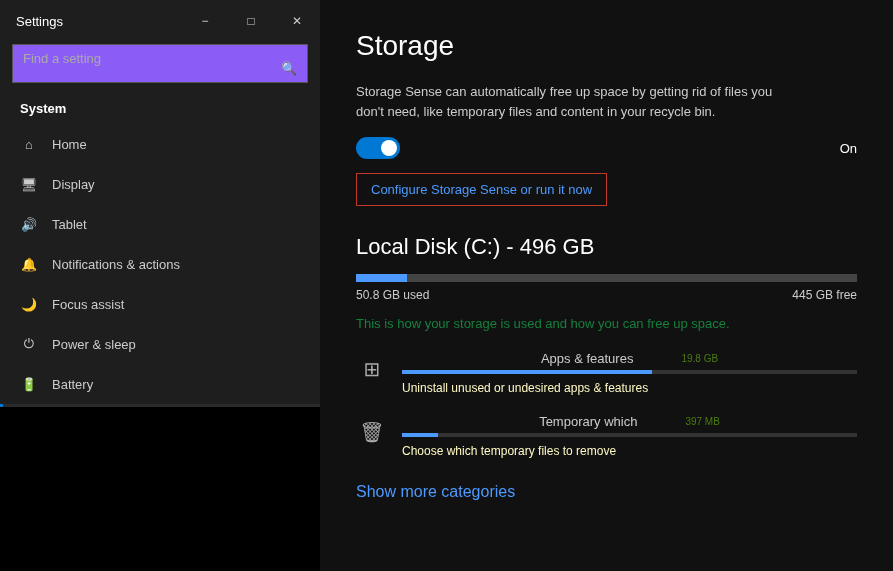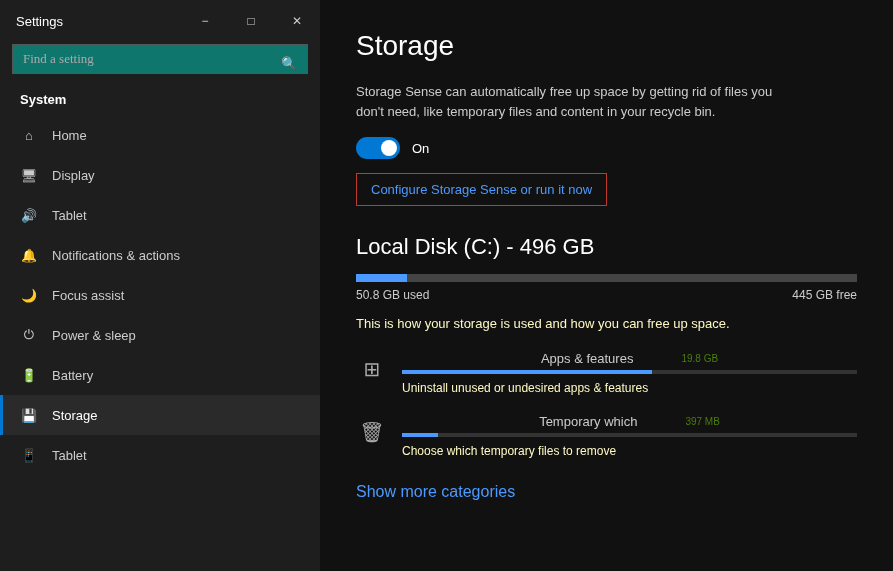--- a/index.html
+++ b/index.html
@@ -12,38 +12,37 @@
       overflow: hidden;
     }
 
     
     .sidebar {
       width: 320px;
       min-width: 320px;
       background: #1e1e1e;
       display: flex;
       flex-direction: column;
-      height: 571px;
+      height: 407px;
       overflow: hidden;
     }
 
     .search-container {
       padding: 4px 12px 12px 12px;
       position: relative;
     }
 
     .search-input {
       width: 100%;
-      background: #0f766e;
+      background: #8b5cf6;
       border: 1px solid #555;
       color: #fff;
       font-size: 13px;
-      padding: 6px 30px 6px 10px;
+      padding: 6px 30px 16px 10px;
       outline: none;
-      font-family: Liberation Serif, serif;
     }
 
     .search-input::placeholder { color: #aaa; }
 
     .search-icon-btn {
       position: absolute;
       right: 20px;
       top: 50%;
       transform: translateY(-50%);
       background: none;
@@ -118,20 +117,21 @@
       line-height: 1.5;
       margin-bottom: 16px;
       max-width: 440px;
     }
 
     .toggle-row {
       display: flex;
       align-items: center;
       gap: 12px;
       margin-bottom: 14px;
+      justify-content: space-between;
     }
 
     .toggle {
       width: 44px;
       height: 22px;
       background: #0078d4;
       border-radius: 11px;
       position: relative;
       cursor: pointer;
       flex-shrink: 0;
@@ -187,21 +187,21 @@
 
     .disk-stats {
       display: flex;
       justify-content: space-between;
       color: #ccc;
       font-size: 12px;
       margin-bottom: 14px;
     }
 
     .disk-info-text {
-      color: #fef9c3;
+      color: #15803d;
       font-size: 13px;
       margin-bottom: 20px;
     }
 
     .storage-item {
       display: flex;
       align-items: flex-start;
       gap: 14px;
       margin-bottom: 18px;
     }

